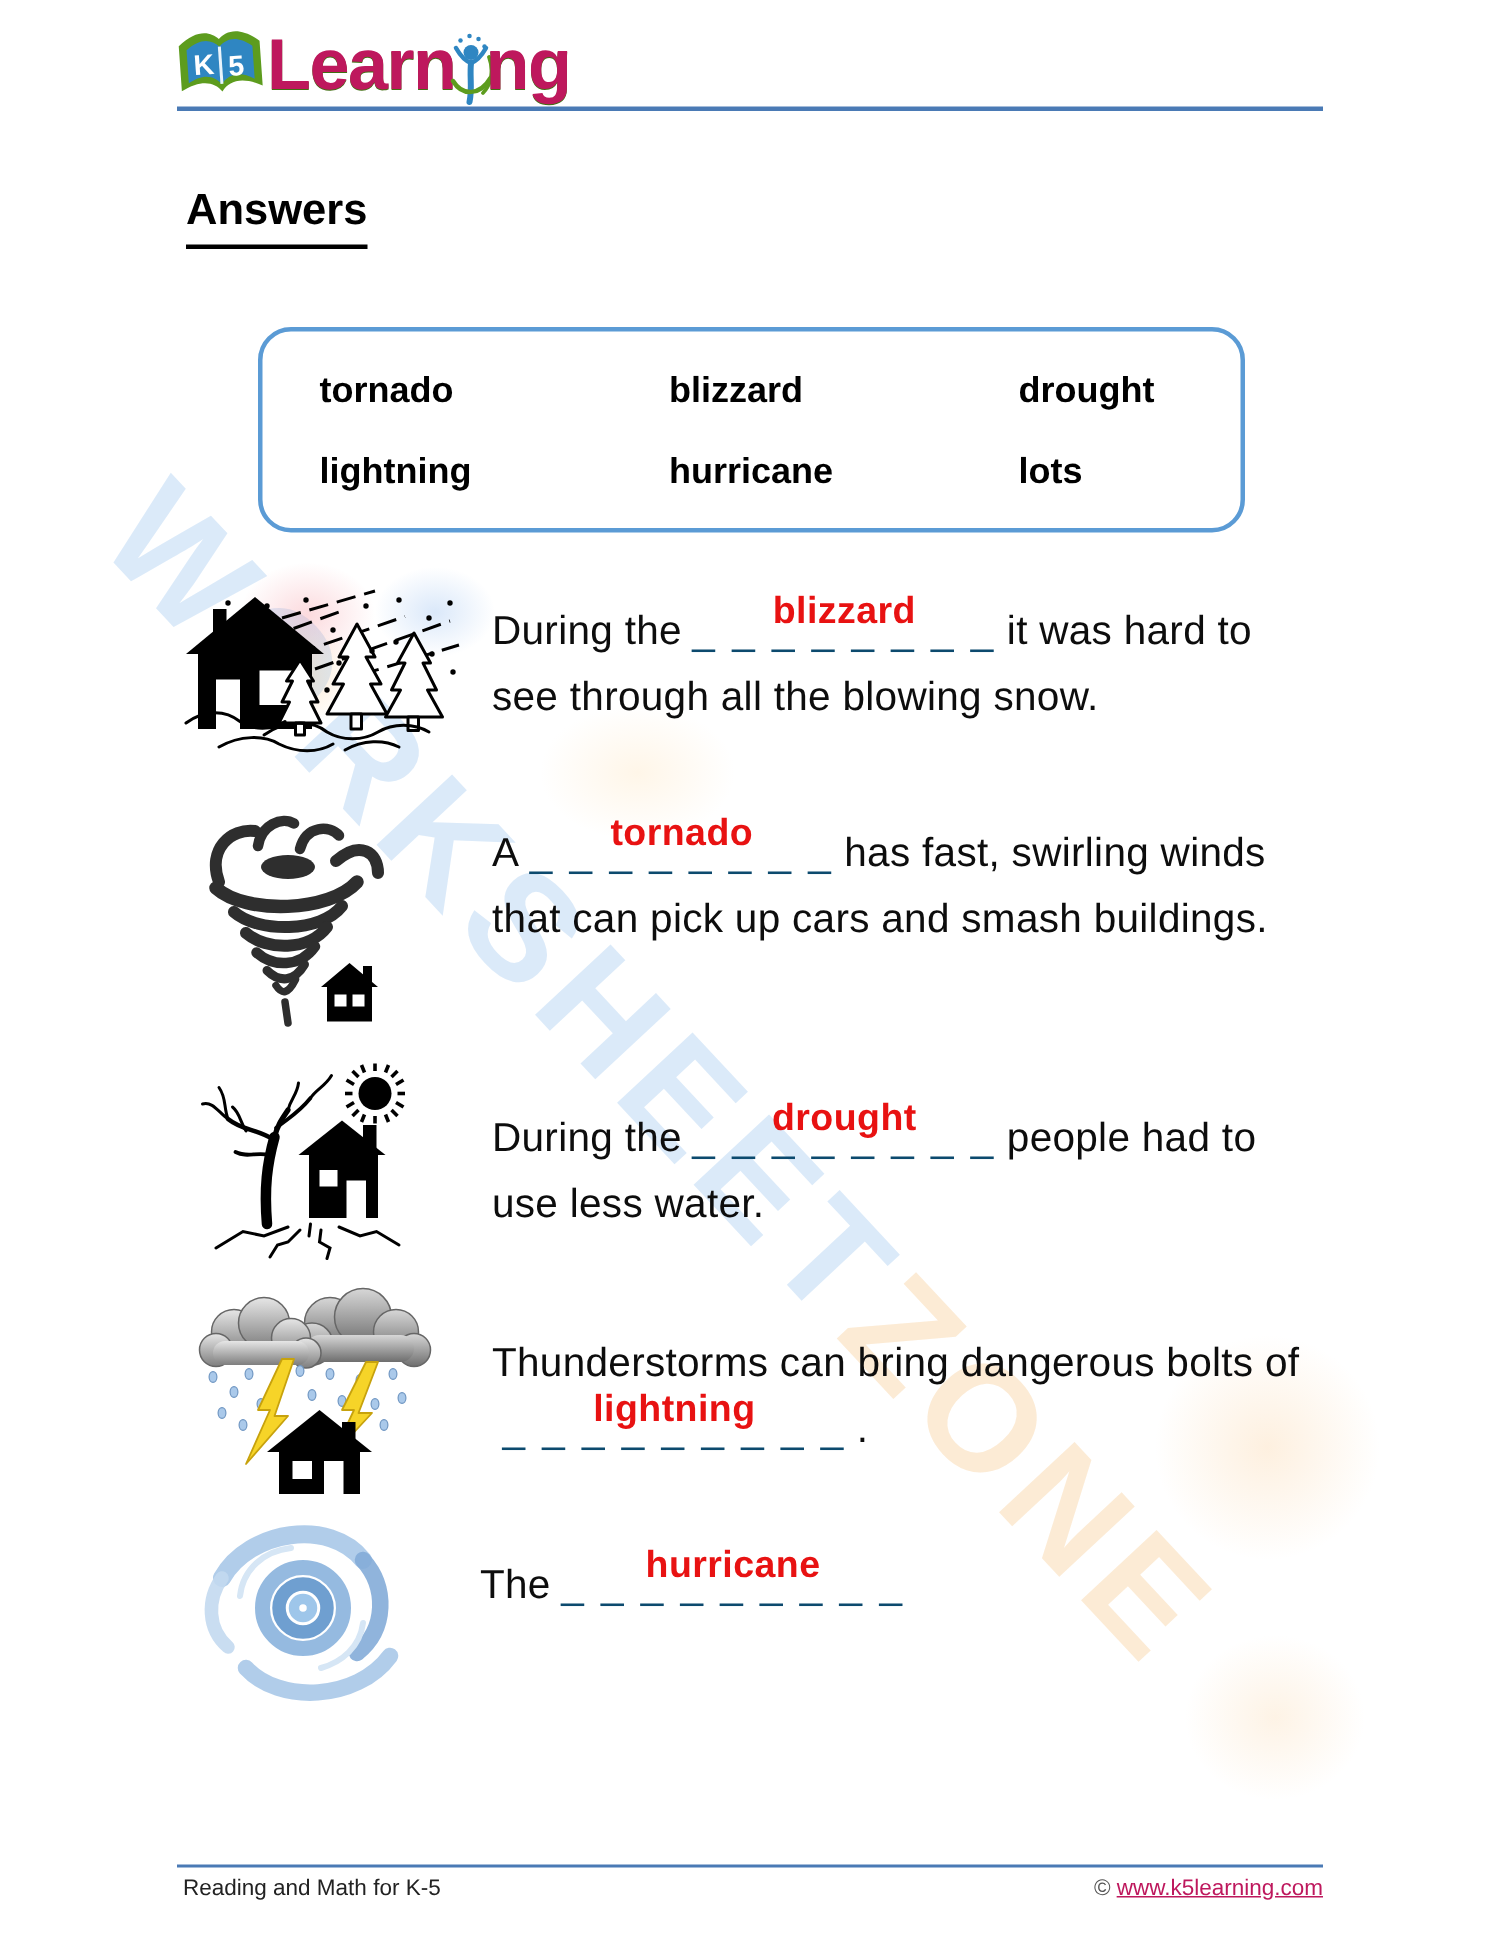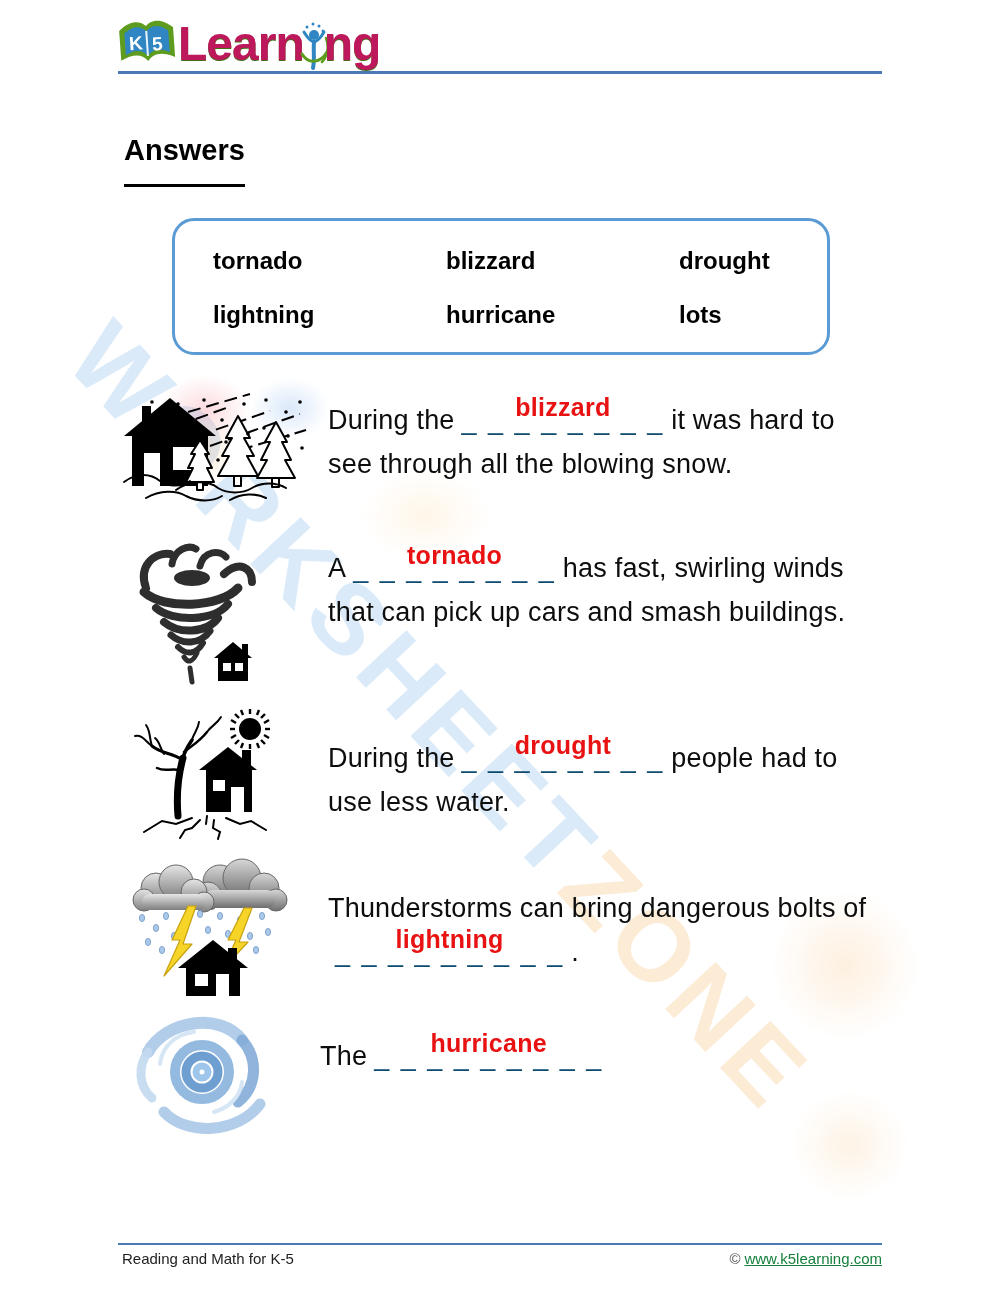--- a/index.html
+++ b/index.html
@@ -24,23 +24,23 @@
   .blob5 { left:770px; top:890px; width:150px; height:150px; background:radial-gradient(closest-side, rgba(250,205,150,0.30), rgba(250,205,150,0)); }
   .blob6 { left:790px; top:1090px; width:120px; height:110px; background:radial-gradient(closest-side, rgba(250,215,170,0.30), rgba(250,215,170,0)); }
   
   .logo { position:absolute; left:116px; top:14px; display:flex; align-items:flex-end; z-index:2; }
   .logo-text { font-size:48px; font-weight:bold; color:#be185d; text-shadow:0 1px 0 #417012; letter-spacing:-1px; line-height:1; margin-bottom:4px; }
   .logo-text { text-shadow:0 1px 0 #416f12; }
   .person-svg { margin:0 -4px; }
   .hr-top { position:absolute; left:118px; top:71px; width:764px; height:3px; background:#4a7ab5; z-index:2; }
   
   .title {
-    position:absolute; left:124px; top:134px; z-index:2;
+    position:absolute; left:124px; top:124px; z-index:2;
     font-size:29px; font-weight:bold; color:#000;
-    border-bottom:3px solid #000; padding-bottom:17px;
+    border-bottom:3px solid #000; padding-bottom:6px;
   }
   
   .wordbox {
     position:absolute; left:172px; top:218px; width:658px; height:137px;
     border:3px solid #5b9bd5; border-radius:22px; box-sizing:border-box; z-index:2;
     background:transparent;
   }
   .wordgrid {
     display:grid; grid-template-columns:233px 233px 180px;
     padding:26px 0 0 38px; row-gap:26px;
@@ -57,21 +57,21 @@
   .answer {
     position:absolute; left:50%; transform:translateX(-50%); bottom:13px;
     color:#e81212; font-weight:bold; font-size:25px; white-space:nowrap;
     letter-spacing:0.3px;
   }
   
   .hr-bottom { position:absolute; left:118px; top:1243px; width:764px; height:2px; background:#4a7ab5; z-index:2; }
   .footer-left { position:absolute; left:122px; top:1250px; font-size:15px; color:#222; z-index:2;text-align:center; }
   .footer-right { position:absolute; right:118px; top:1250px; font-size:15px; z-index:2; }
   .copy { color:#555; margin-right:4px; }
-  .footer-link { color:#15803d; text-decoration:underline; cursor:pointer; }
+  .footer-link { color:#be185d; text-decoration:underline; cursor:pointer; }
 </style>
 </head>
 <body>
 
 <div class="page">
 
   <div class="wm"><span class="wm-blue">WORKSHEET</span><span class="wm-orange">ZONE</span></div>
   <div class="blob blob1"></div>
   <div class="blob blob2"></div>
   <div class="blob blob3"></div>

